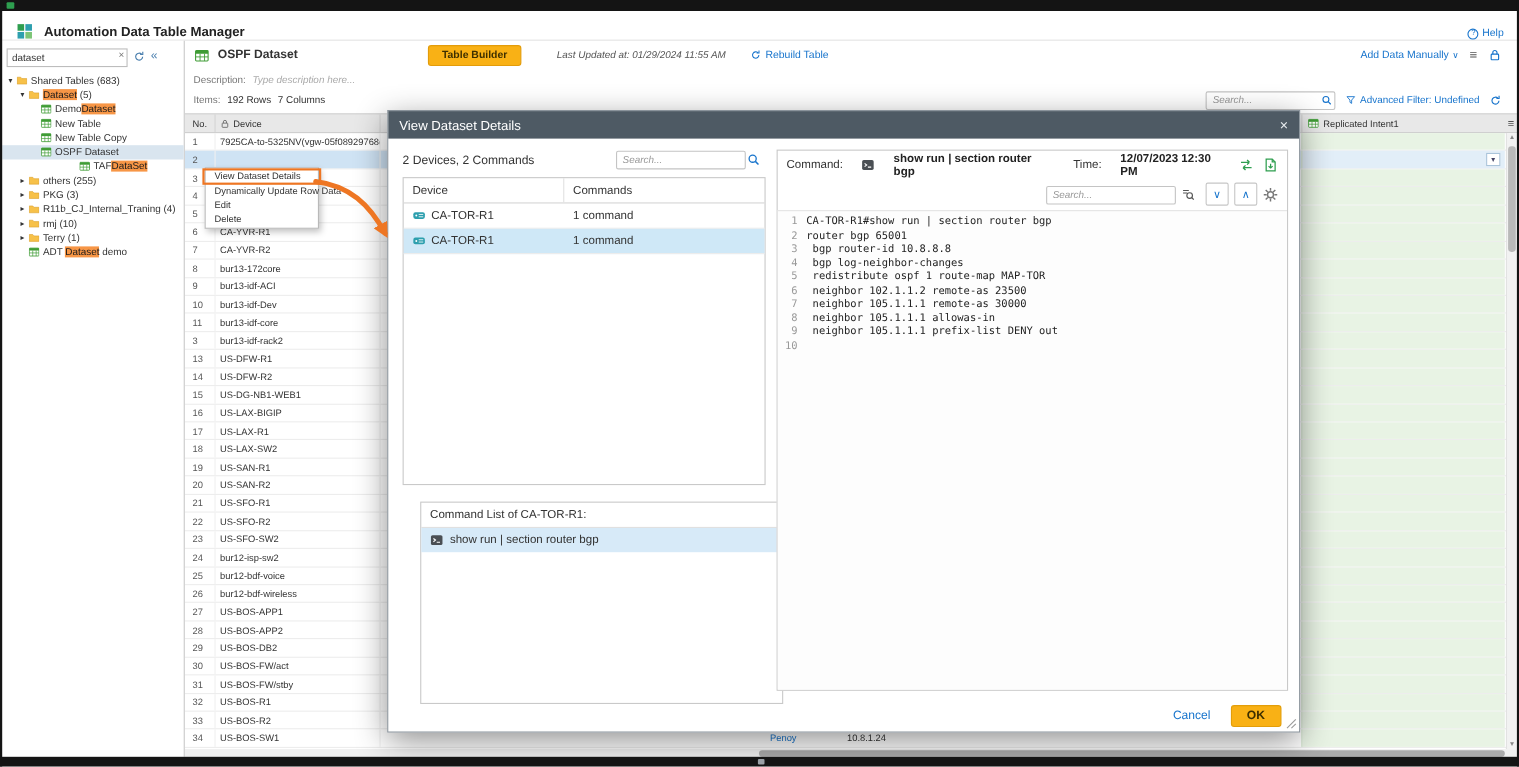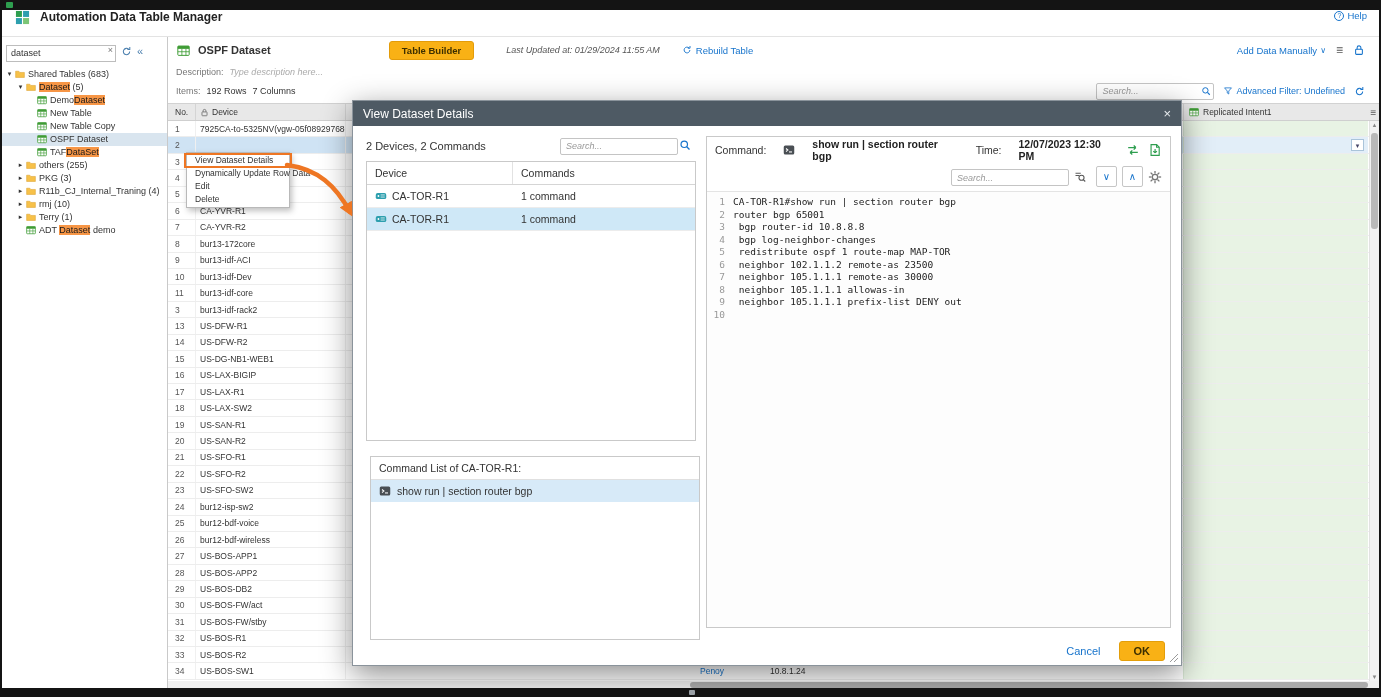--- a/index.html
+++ b/index.html
@@ -6,21 +6,21 @@
 html,body{width:1381px;height:697px}
 body{position:relative;font-family:"Liberation Sans",sans-serif;background:#fff;overflow:hidden;color:#333}
 .strip{position:absolute;left:0;width:100%;background:#141414;z-index:90}
 #strip-top{top:0;height:10px}
 #strip-bottom{bottom:0;height:9px}
 #edge-l,#edge-r{position:absolute;top:0;height:100%;width:2px;background:#141414;z-index:91}
 #edge-l{left:0}#edge-r{right:0}
 #top-dot{position:absolute;left:6px;top:2px;width:7px;height:6px;background:#2e9e4f;border-radius:1px}
 #bottom-dot{position:absolute;left:689px;bottom:2px;width:6px;height:5px;background:#9aa0a6;border-radius:1px}
 
-#app-header{position:absolute;left:2px;right:2px;top:10px;height:27px;background:#fff;border-bottom:1px solid #e3e3e3;display:flex;align-items:flex-start;padding:0 12px;gap:7px;z-index:5}
+#app-header{position:absolute;left:2px;right:2px;top:10px;height:27px;background:#fff;border-bottom:1px solid #e3e3e3;display:flex;align-items:flex-end;padding:0 12px;gap:7px;z-index:5}
 #app-title{font-size:12px;font-weight:bold;color:#222}
 #help-link{margin-left:auto;color:#1774cc;font-size:9.5px;display:flex;align-items:center;gap:3px;cursor:pointer}
 .qmark{width:10px;height:10px;border:1px solid #1774cc;border-radius:50%;font-size:7px;line-height:8px;text-align:center;color:#1774cc;display:inline-block}
 
 #sidebar{position:absolute;left:2px;top:37px;width:166px;bottom:9px;background:#fff;border-right:1px solid #c9c9c9;z-index:5}
 #sb-search{display:flex;align-items:center;gap:5px;padding:5px 4px 4px 4px}
 .sb-input-wrap{position:relative;width:110px}
 .sb-input-wrap input{width:100%;height:17px;border:1px solid #bdbdbd;font-size:9px;padding:0 13px 0 4px;color:#333;font-family:inherit}
 .sb-clear{position:absolute;right:3px;top:2px;font-size:9px;color:#777;cursor:pointer;line-height:12px}
 .sb-svg{width:11px;height:11px;color:#4a7fae;cursor:pointer}
@@ -96,21 +96,21 @@
 .m-mag{position:absolute;right:5px;top:4px;width:12px;height:12px;color:#1774cc}
 #device-table{position:absolute;top:35px;left:0;width:330px;height:280px;border:1px solid #c9c9c9;background:#fff}
 .dt-header{display:flex;height:23px;border-bottom:1px solid #d5d5d5;font-size:10.5px;color:#333;align-items:center}
 .dt-header .dcol-dev{width:146px;padding-left:8px;border-right:1px solid #e2e2e2;height:100%;display:flex;align-items:center}
 .dt-header .dcol-cmd{padding-left:8px}
 .dev-row{display:flex;height:23px;align-items:center;font-size:10.5px;color:#333;border-bottom:1px solid #ececec;cursor:pointer}
 .dev-row.sel{background:#cfe8f7}
 .dev-row .dcol-dev{width:146px;padding-left:8px;display:flex;align-items:center;gap:5px;height:100%}
 .dicon{width:12px;height:12px;flex:none}
 .dev-row .dcol-cmd{padding-left:8px}
-#cmd-list{position:absolute;top:330px;left:4px;width:330px;height:184px;border:1px solid #c9c9c9;background:#fff}
+#cmd-list{position:absolute;top:330px;left:16px;width:330px;height:184px;border:1px solid #c9c9c9;background:#fff}
 #cmd-list-header{height:23px;display:flex;align-items:center;padding-left:8px;font-size:10.5px;color:#333;border-bottom:1px solid #e0e0e0}
 .cl-item{height:22px;display:flex;align-items:center;gap:6px;padding-left:8px;font-size:10.5px;color:#333;background:#d7eaf8;cursor:pointer}
 .cli-icon{width:12px;height:12px;flex:none}
 #m-right{position:absolute;left:353px;top:10px;width:465px;height:492px;border:1px solid #c9c9c9;background:#fff}
 #out-header{height:25px;display:flex;align-items:center;padding:0 8px;font-size:10.5px;color:#333;gap:17px}
 .out-val{font-weight:bold;color:#222}
 #out-time-label{margin-left:14px}
 #out-icons{margin-left:auto;display:flex;gap:8px;align-items:center}
 .ic-out{width:14px;height:14px;cursor:pointer}
 #out-toolbar{height:29px;display:flex;align-items:center;justify-content:flex-end;gap:5px;padding:0 8px}
@@ -275,21 +275,21 @@
         </svg>
         <span>New Table Copy</span>
       </div>
       <div class="tree-item selected" style="padding-left: 25px;">
         <span class="caret"></span>
         <svg class="ticon">
           <use href="#i-table"></use>
         </svg>
         <span>OSPF Dataset</span>
       </div>
-      <div class="tree-item" style="padding-left: 25px;">
+      <div class="tree-item" style="padding-left: 25px; margin-left: 35px;">
         <span class="caret"></span>
         <svg class="ticon">
           <use href="#i-table"></use>
         </svg>
         <span>TAF<mark class="hl">DataSet</mark></span>
       </div>
       <div class="tree-item" style="padding-left: 14px;">
         <span class="caret">▸</span>
         <svg class="ticon">
           <use href="#i-folder"></use>

